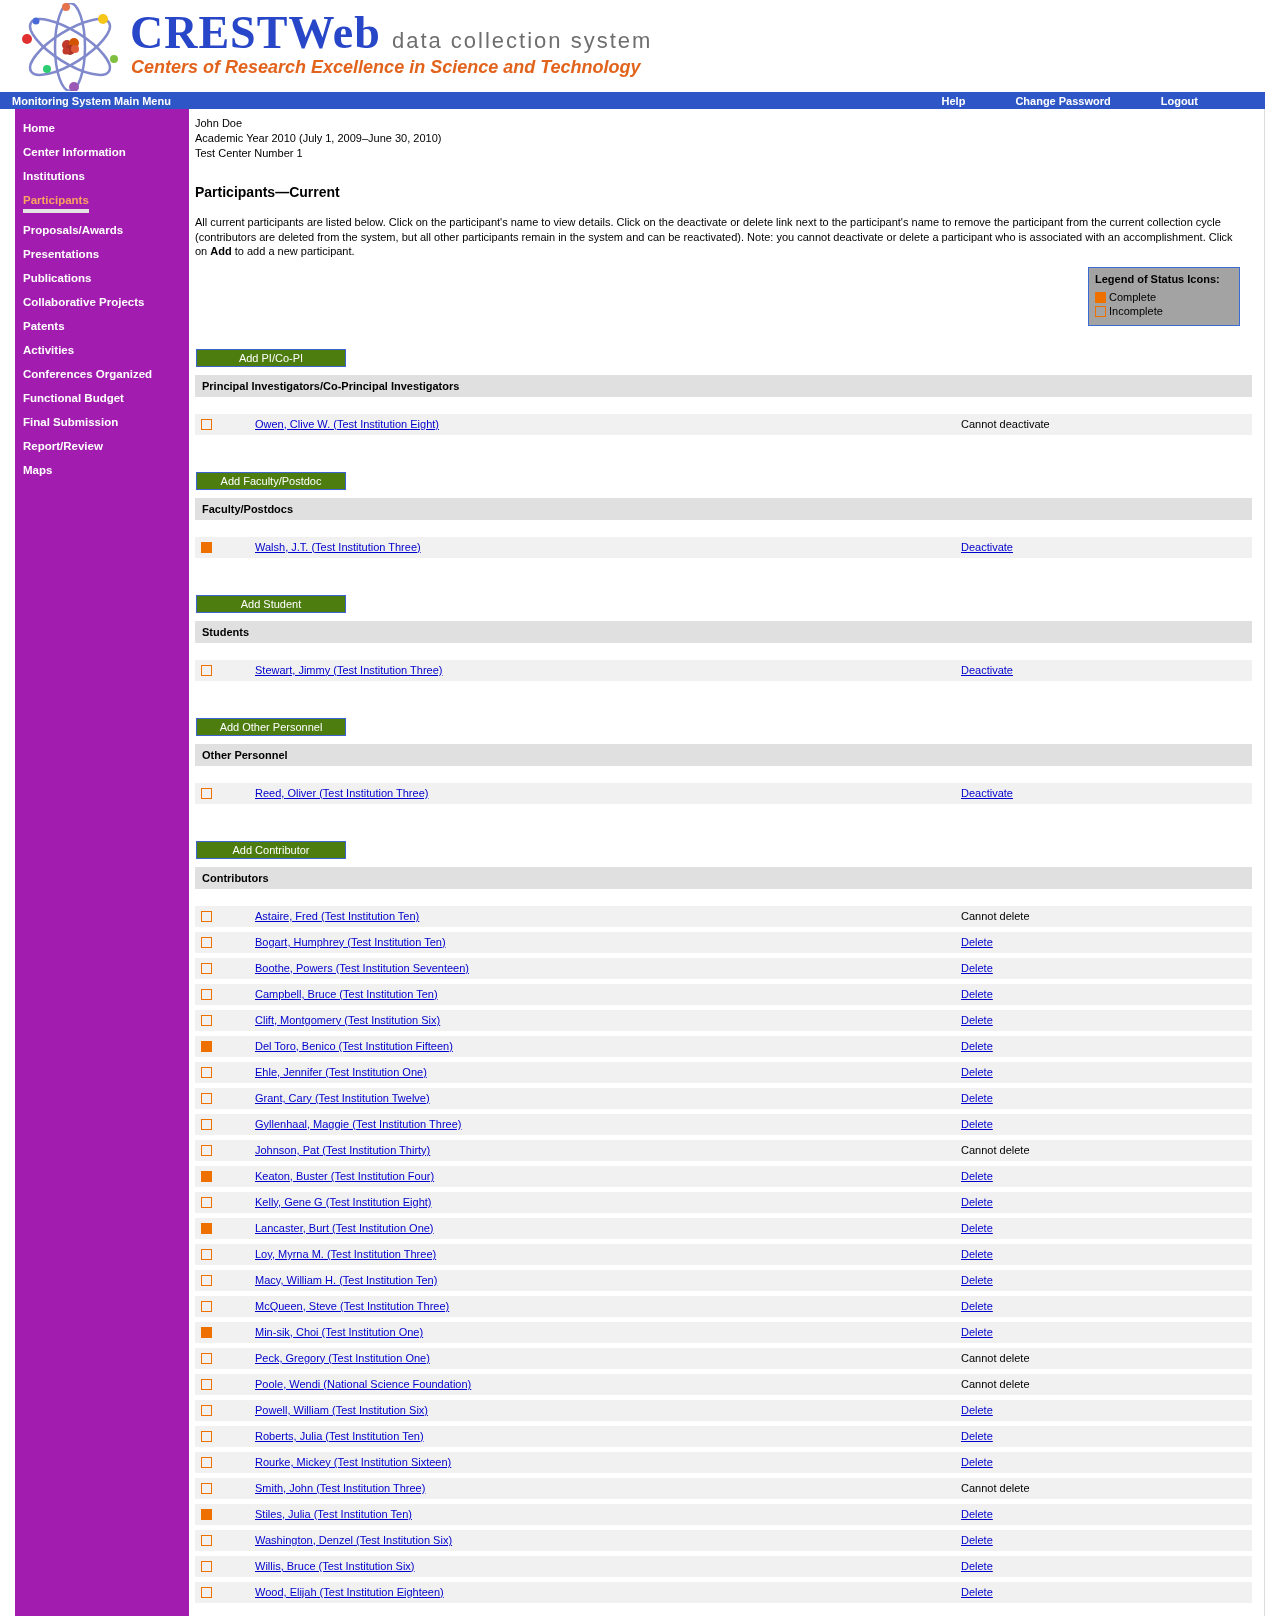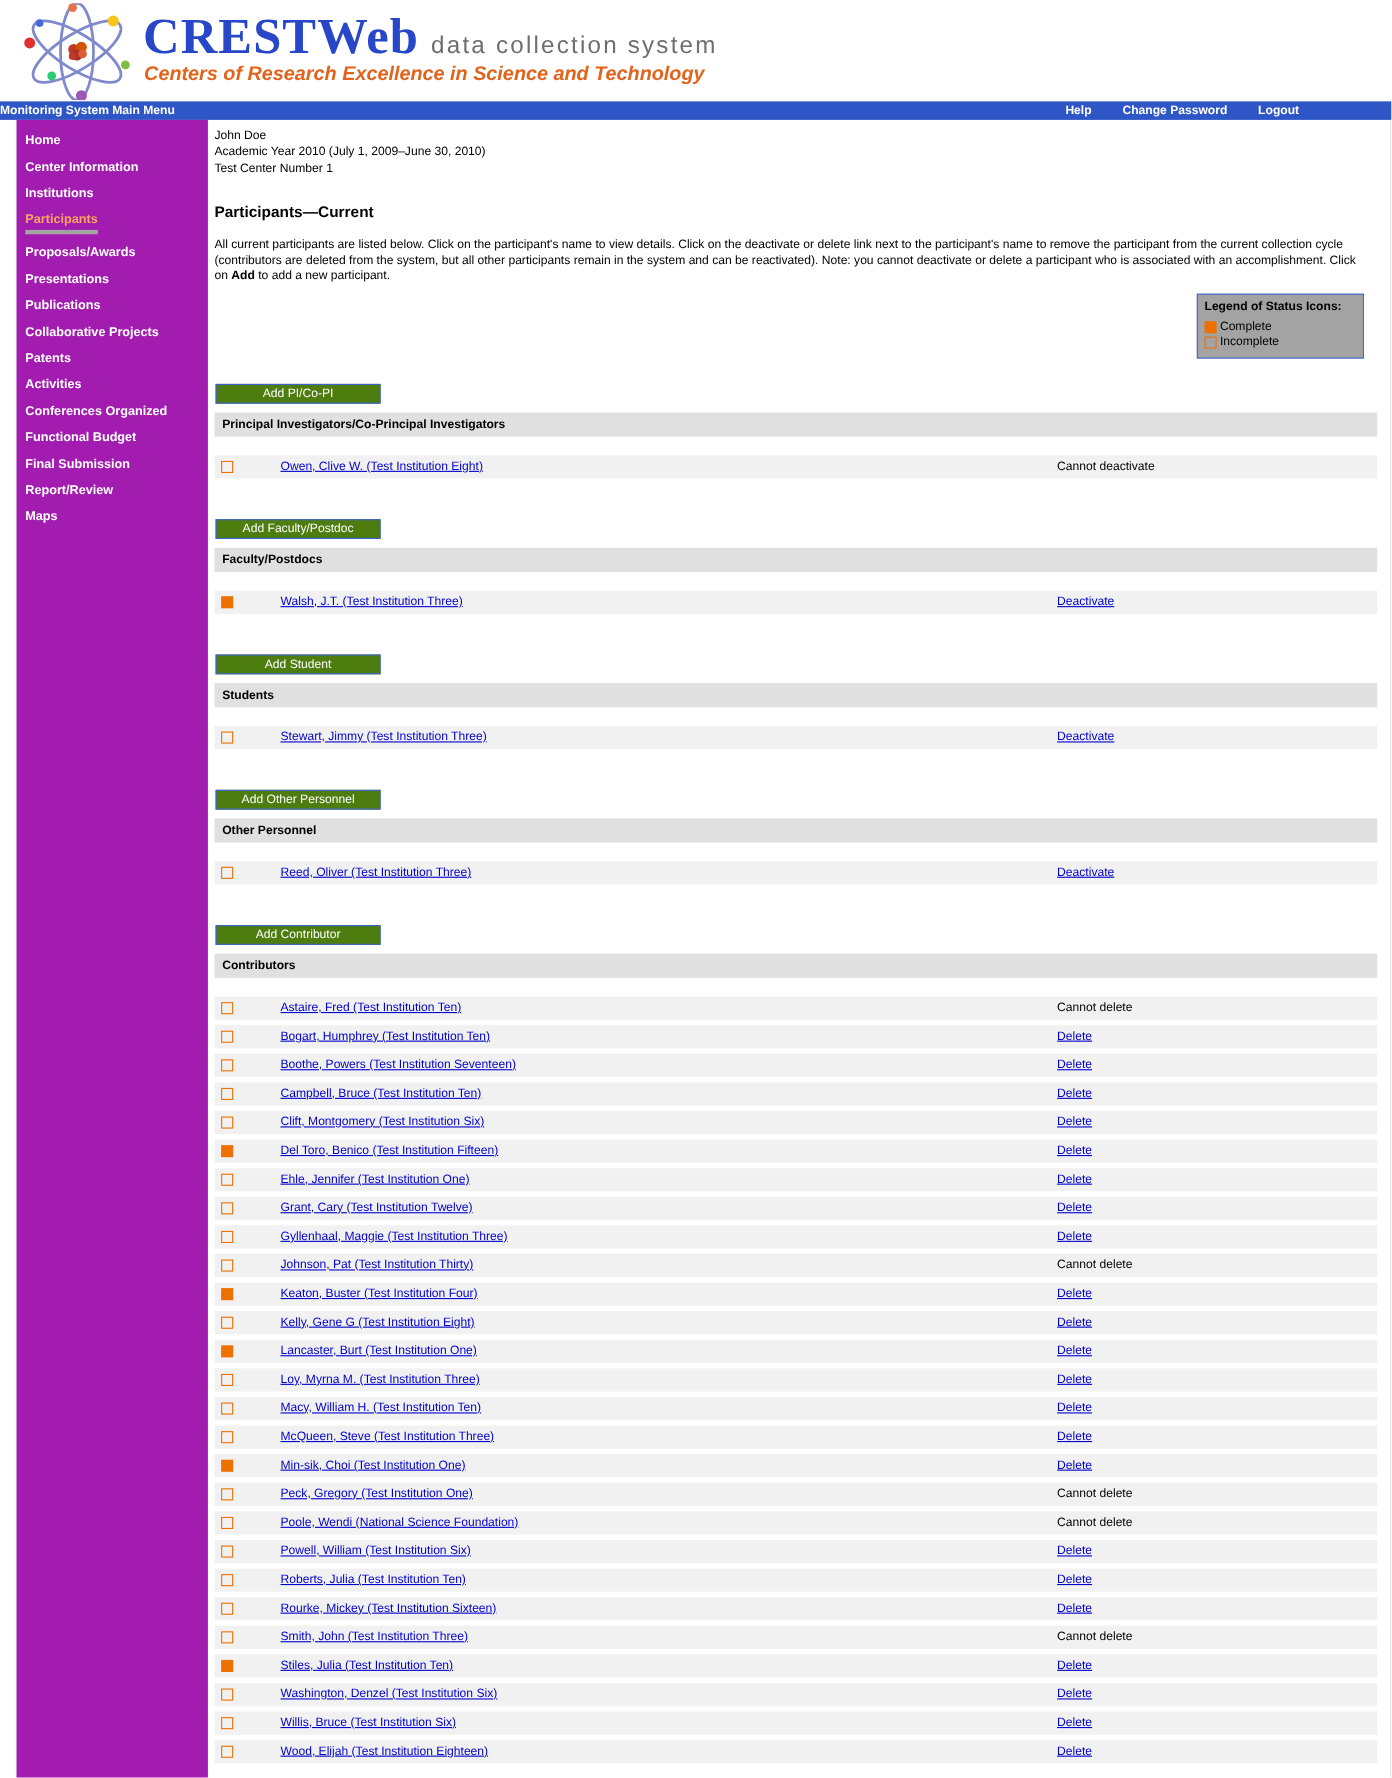--- a/index.html
+++ b/index.html
@@ -12,30 +12,30 @@
   .banner { height:92px; background:#fff; position:relative; }
   .atom { position:absolute; left:14px; top:3px; }
   .logo-text { position:absolute; left:130px; top:6px; white-space:nowrap; }
   .logo-main { font-family:"Liberation Serif", serif; font-size:46px; color:#2846c8; font-weight:bold; letter-spacing:1px; }
   .logo-sub  { font-size:22px; color:#6e6e6e; letter-spacing:2px; margin-left:8px; }
   .tagline { position:absolute; left:131px; top:57px; font-family:Liberation Sans, sans-serif;
              font-style:italic; font-weight:bold; font-size:18px; color:#e2631c; }
   
   .menubar { height:17px; background:#2e56c6; color:#fff; display:flex; align-items:center;
              font-weight:bold; font-size:11px; }
-  .menubar .left { flex:1; }
-  .menubar .right { display:flex; gap:28px; padding-right:84px;text-align:center; }
+  .menubar .left { padding-left:12px; flex:1; }
+  .menubar .right { display:flex; gap:50px; padding-right:67px;text-align:center; }
   .menubar .right a { color:#fff; text-decoration:none; cursor:pointer; }
   
   .layout { display:flex; min-height:1484px; }
   .sidebar { width:174px; background:#a21caf; padding-top:12px; flex-shrink:0;margin-left:15px; }
   .nav-item { color:#fff; font-weight:bold; font-size:11.5px; padding:0 0 0 8px; margin-bottom:10px;
               line-height:14px; cursor:pointer; }
   .nav-item span { display:inline-block; }
-  .nav-item.active span { color:#f8a55f; border-bottom:4px solid #a3a3a3; padding-bottom:2px; }
+  .nav-item.active span { color:#f8a55f; border-bottom:4px solid #e5e5e5; padding-bottom:2px; }
   .main { width:1083px; position:relative; padding:7px 12px 60px 6px; border-right:1px solid #dcdcdc; }
   
   .userinfo div { line-height:15px; }
   h1.page-title { font-size:14px; margin:23px 0 0 0; }
   .intro { margin-top:15px; line-height:14.6px; width:1050px; }
   .legend { position:absolute; top:158px; right:24px; width:152px; background:#a3a3a3;
             border:1px solid #3a6ad4; padding:5px 6px 7px 6px; }
   .legend .lg-title { font-weight:bold; margin-bottom:5px; }
   .legend .lg-row { display:flex; align-items:center; line-height:14px; }
   .sq { width:11px; height:11px; display:inline-block; flex-shrink:0; }

